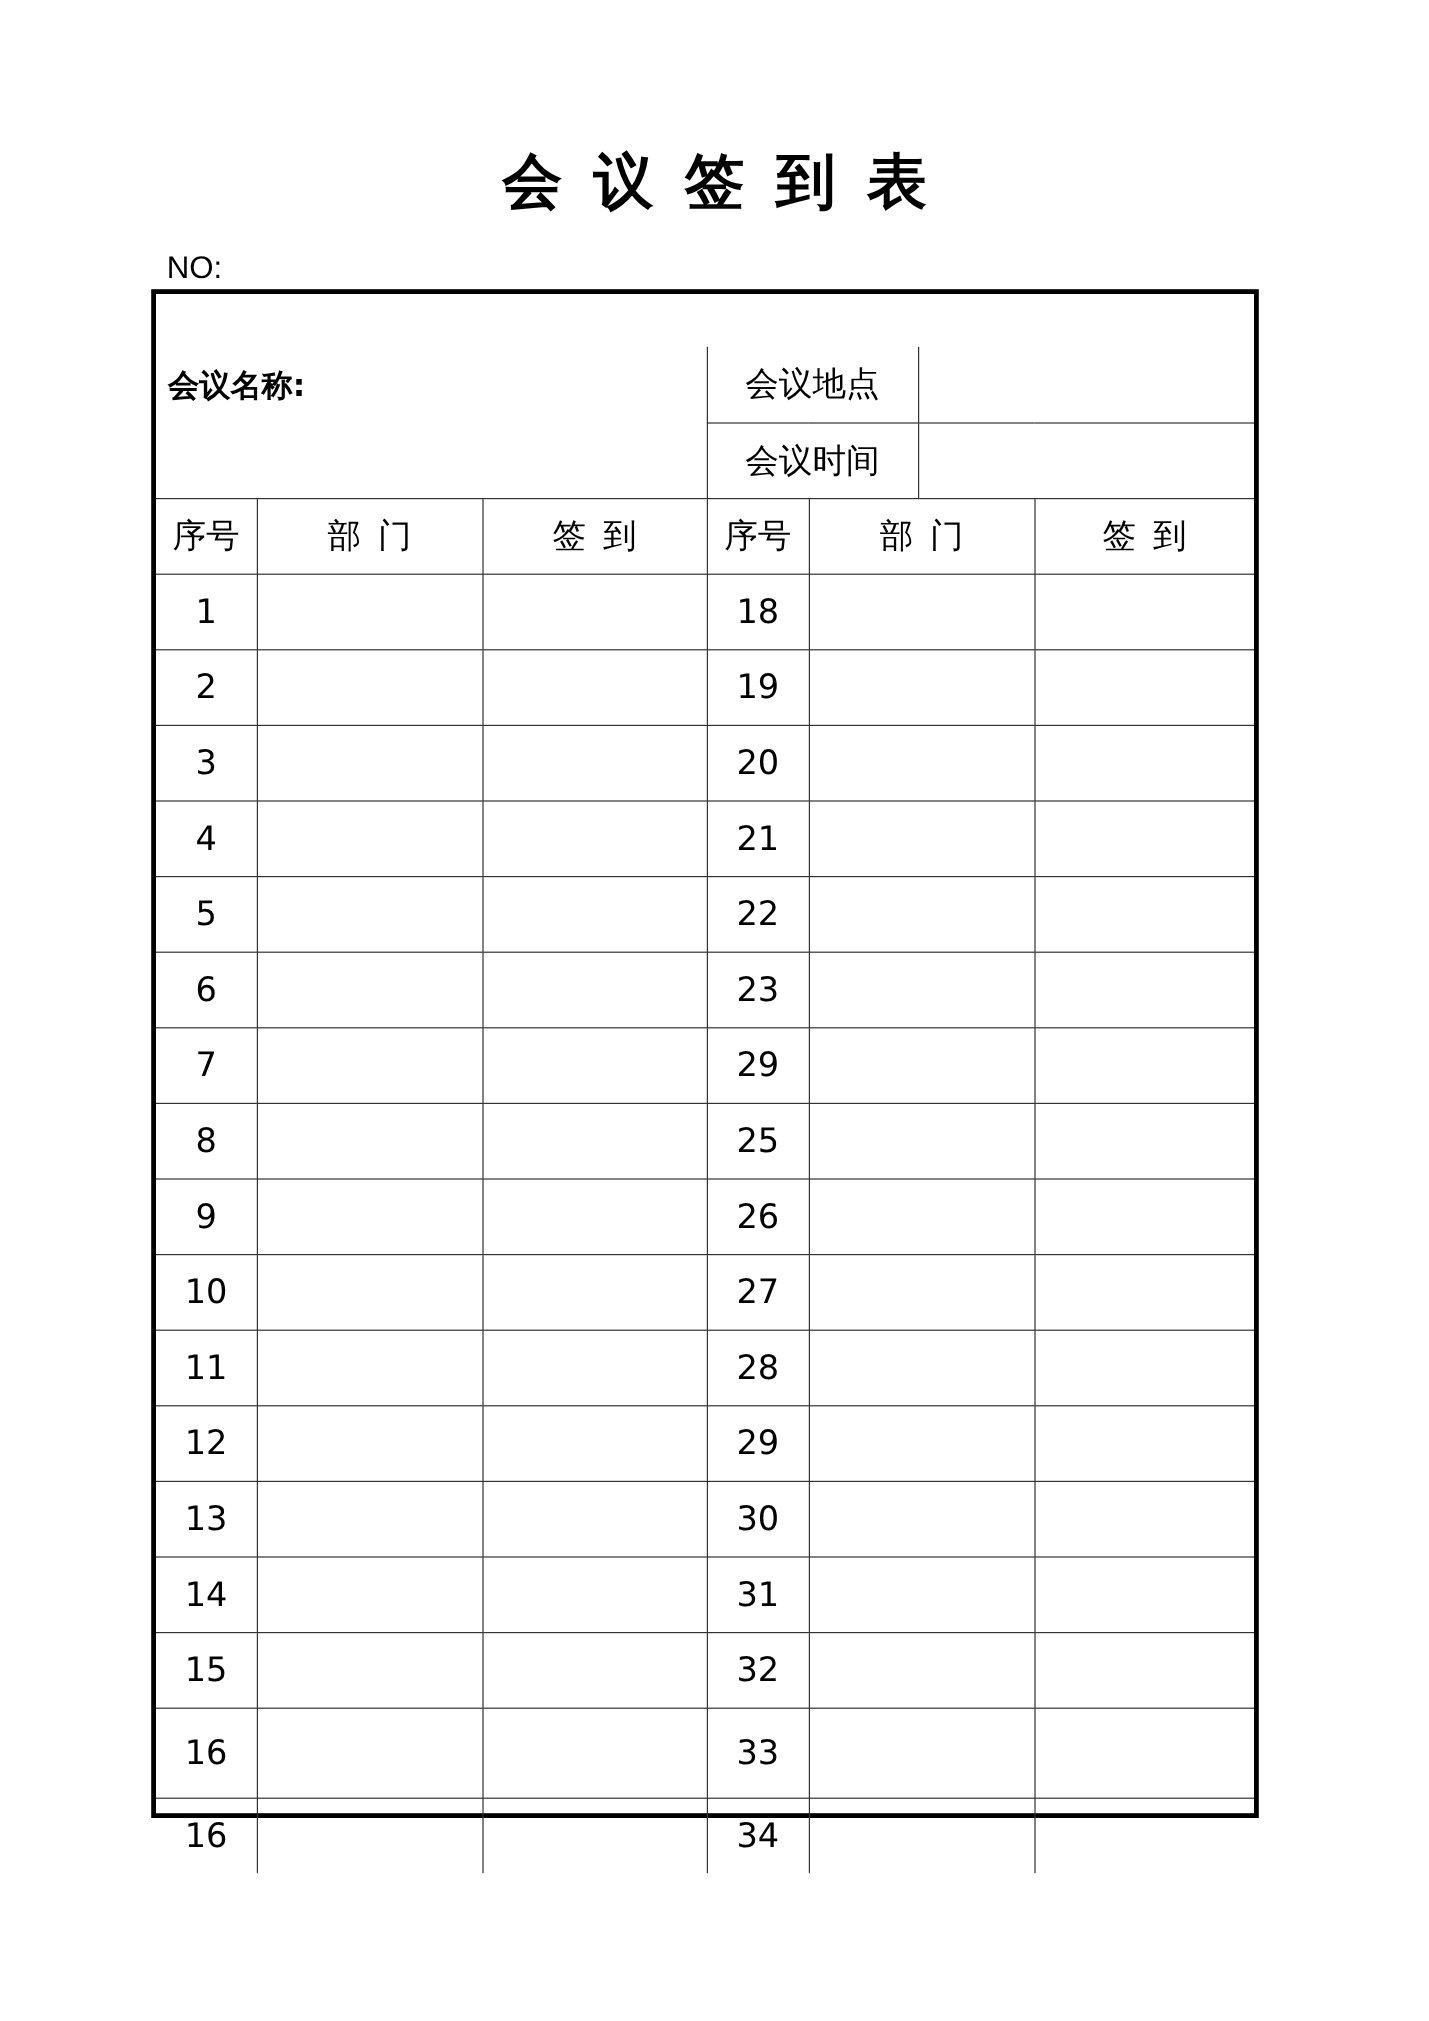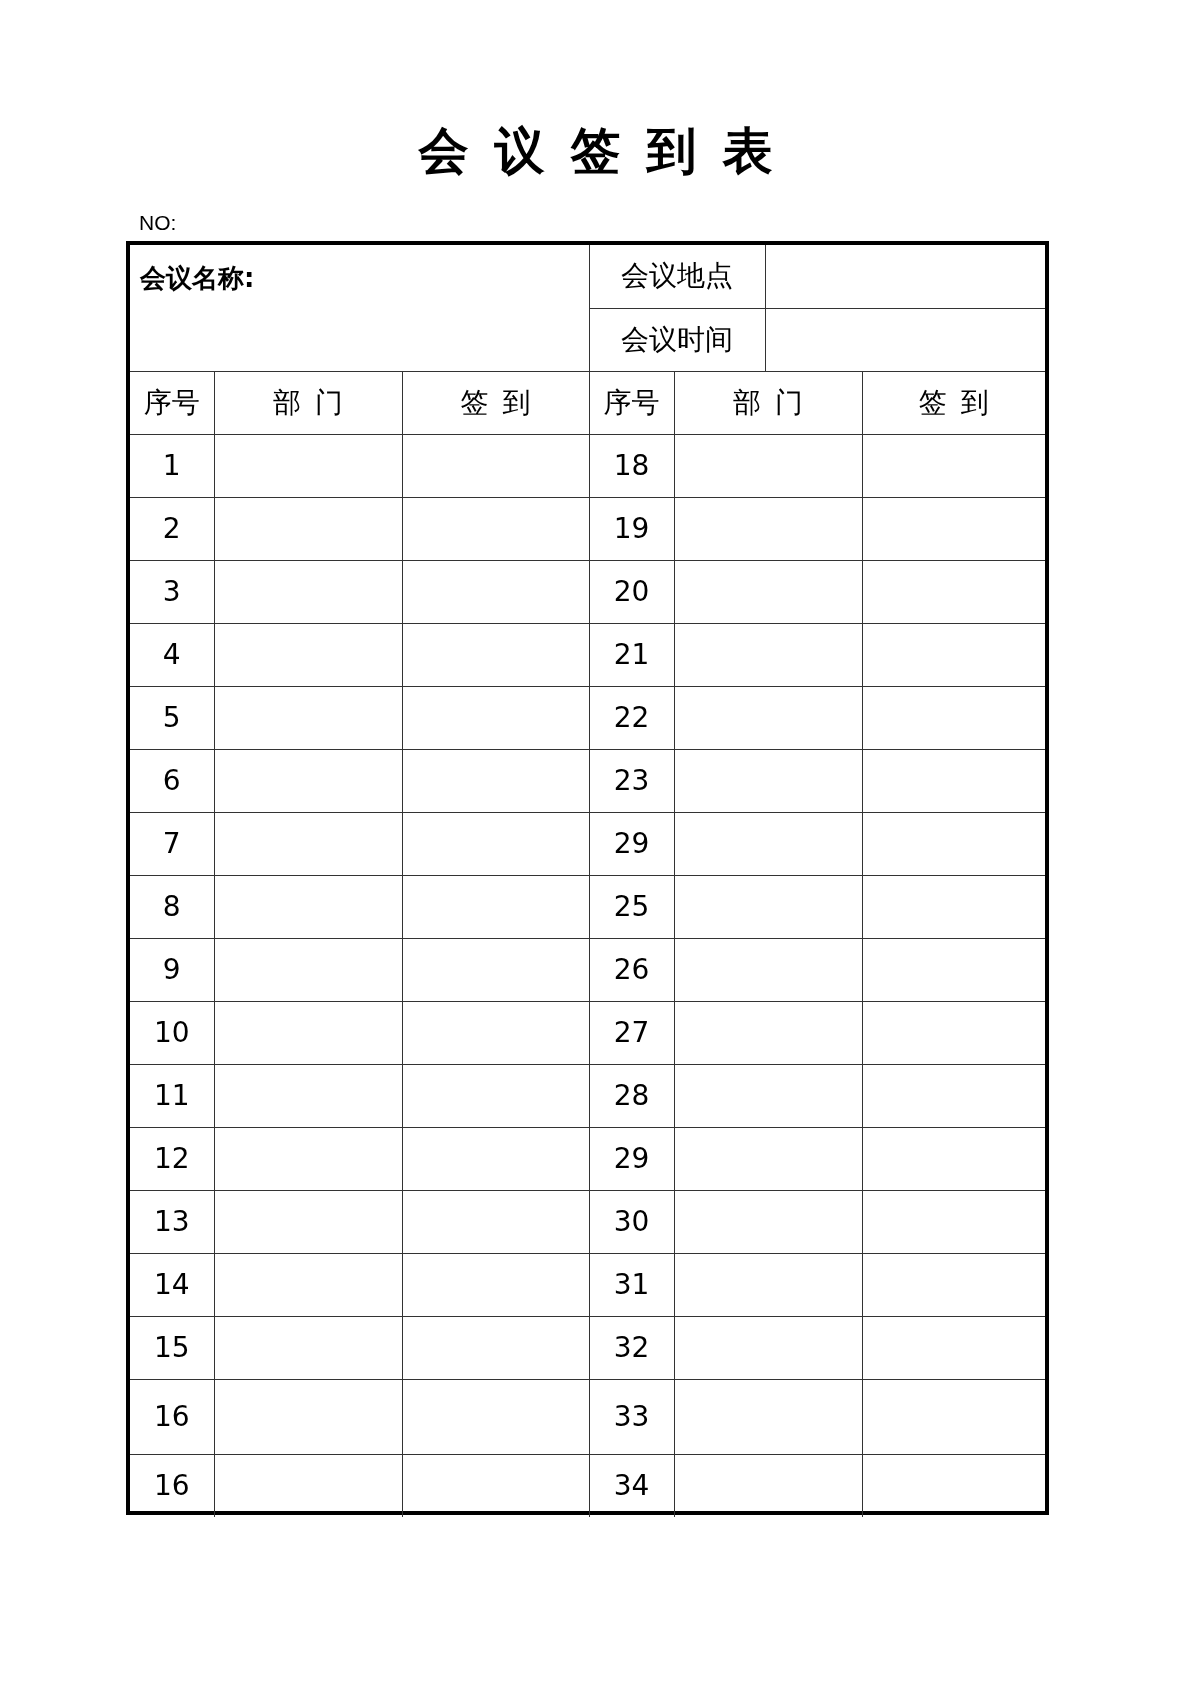--- a/index.html
+++ b/index.html
@@ -26,37 +26,38 @@
       letter-spacing: 26px;
       padding-left: 26px;
       box-sizing: border-box;
       line-height: 66px;
     }
     .no-label {
       position: absolute;
       left: 139px;
       top: 211px;
       font-family: "Liberation Sans", sans-serif;
-      font-size: 21px;
+      font-size: 26px;
       line-height: 24px;
     }
     .sheet {
       position: absolute;
       left: 126px;
       top: 241px;
       width: 923px;
       height: 1274px;
       box-sizing: border-box;
       border: 4px solid #000;
     }
     table.grid {
       border-collapse: collapse;
       table-layout: fixed;
       width: 915px;
       height: 1266px;
+      margin-top: 44px;
     }
     table.grid td {
       border: 1.3px solid #333;
       padding: 0;
       text-align: center;
       vertical-align: middle;
       font-size: 28px;
       line-height: 1;
     }
     table.grid tr:first-child td { border-top: none; }

